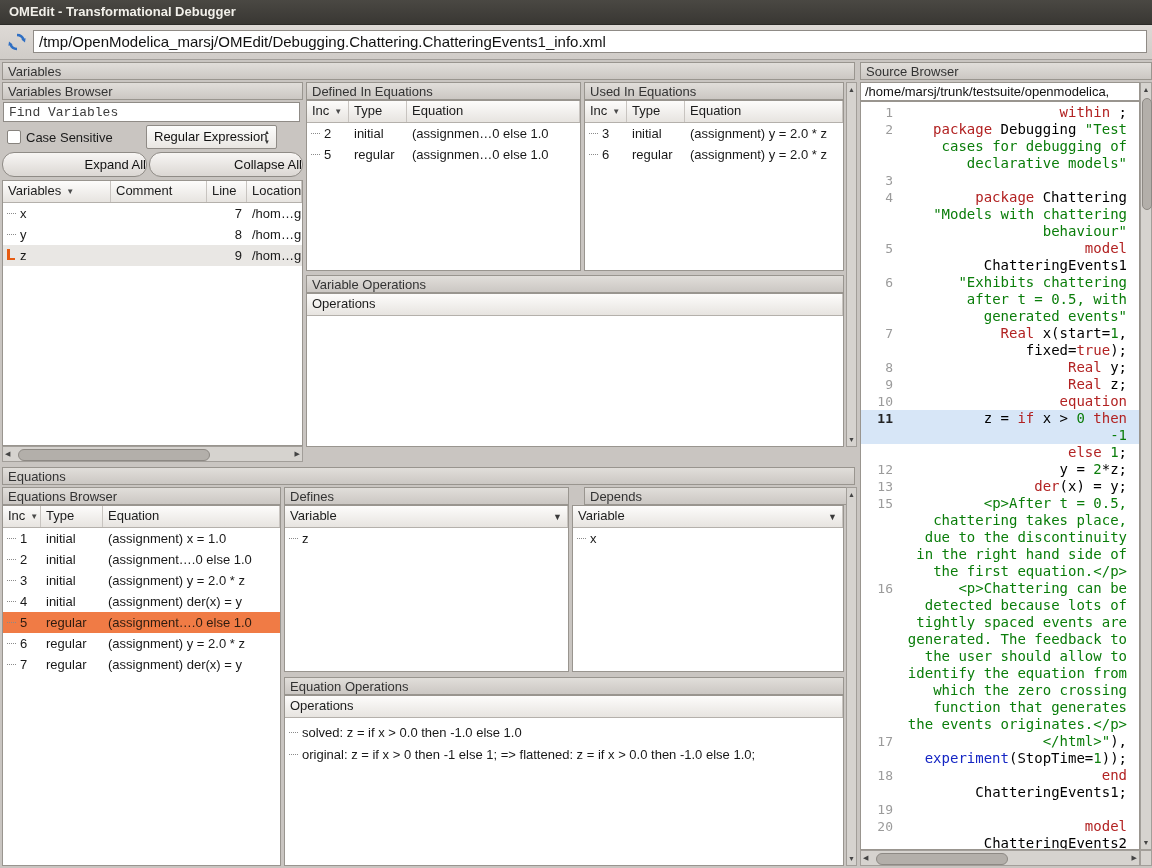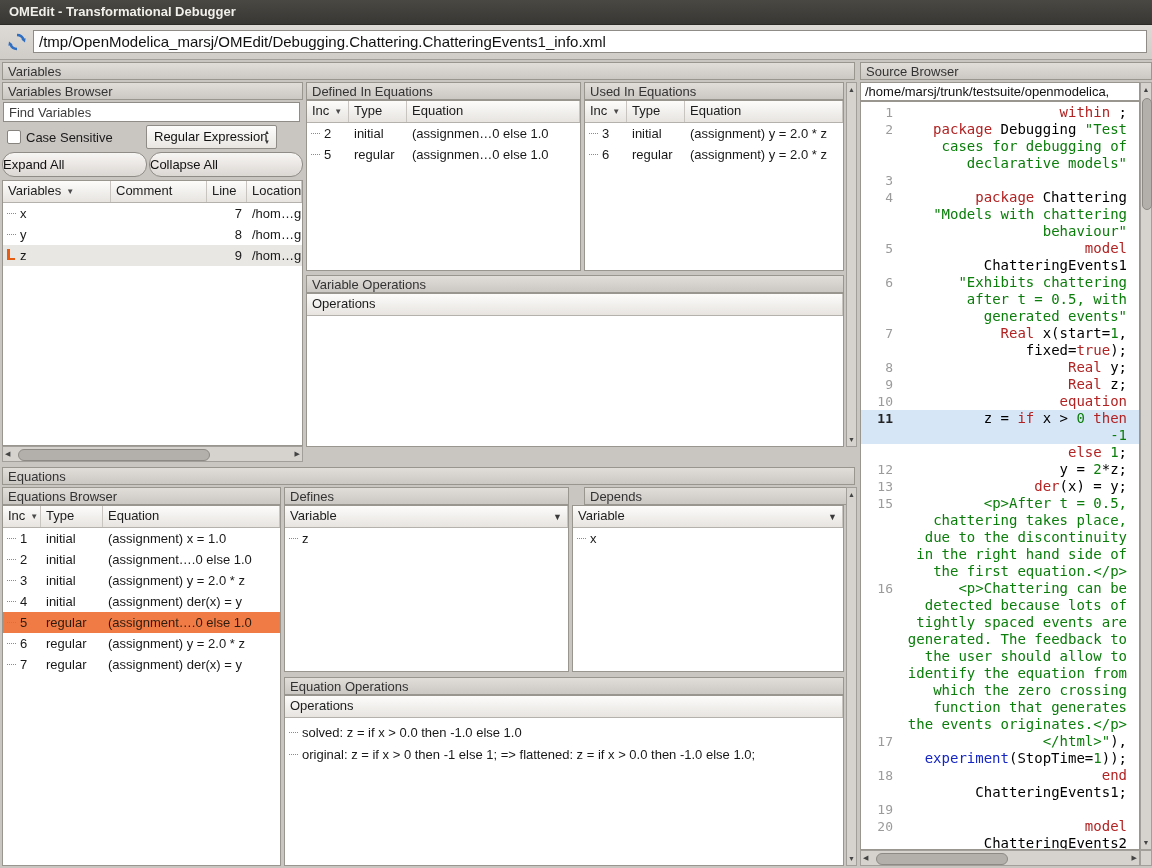--- a/index.html
+++ b/index.html
@@ -59,21 +59,21 @@
     font-family:"Liberation Sans",sans-serif;font-size:13px;color:#222;padding:0 5px;}
   .inp::placeholder{color:#3d3d3d;opacity:1;}
   .cb{position:absolute;width:14px;height:14px;background:#fff;border:1px solid #87837e;
     border-radius:2px;box-sizing:border-box;}
   .lbl{position:absolute;font-size:13px;color:#1a1a1a;}
   .combo{position:absolute;background:linear-gradient(#fdfdfc,#e9e6e2);border:1px solid #8f8b86;
     border-radius:2px;box-sizing:border-box;font-size:13px;color:#111;padding-left:7px;}
   .combo .spin{position:absolute;right:3px;top:1px;width:12px;text-align:center;}
   .combo .spin span{display:block;font-size:6px;line-height:10px;color:#333;}
   .btn{position:absolute;background:linear-gradient(#f8f6f4,#dbd7d3);border:1px solid #8f8b86;
-    border-radius:12px;box-sizing:border-box;text-align:left;font-size:13px;color:#111;line-height:23px;}
+    border-radius:12px;box-sizing:border-box;text-align:right;font-size:13px;color:#111;line-height:23px;}
 
   
   .sb{position:absolute;background:#d6d3cf;border:1px solid #a29e99;box-sizing:border-box;}
   .sb .arr{position:absolute;font-size:7px;color:#444;text-align:center;}
   .sb .arr.up{top:0;left:0;width:100%;line-height:13px;}
   .sb .arr.dn{bottom:0;left:0;width:100%;line-height:13px;}
   .sb .arr.lf{left:2px;top:0;line-height:14px;}
   .sb .arr.rt{right:2px;top:0;line-height:14px;}
   .sbthumb{position:absolute;background:#b3afaa;border:1px solid #8d8984;border-radius:6px;}
 
@@ -114,21 +114,21 @@
         <polygon points="18.6,6.2 14.4,7.6 18,10.6" fill="#2f6fc3"></polygon>
         <polygon points="1.4,13.8 5.6,12.4 2,9.4" fill="#2f6fc3"></polygon>
       </svg>
     </span>
     <input class="path-field" readonly="" value="/tmp/OpenModelica_marsj/OMEdit/Debugging.Chattering.ChatteringEvents1_info.xml" style="">
   </div>
 
   <div class="phd" style="left:2px;top:62px;width:853px;">Variables</div>
 
   <div class="phd" style="left:2px;top:82px;width:301px;">Variables Browser</div>
-  <input class="inp" style="left: 3px; top: 102px; width: 297px; height: 20px;" placeholder="Find Variables">
+  <input class="inp" style="left: 3px; top: 102px; width: 297px; height: 20px; font-family: Liberation Mono, monospace;" placeholder="Find Variables">
   <span class="cb" style="left:7px;top:130px;"></span>
   <span class="lbl" style="left:26px;top:130px;">Case Sensitive</span>
   <div class="combo" style="left:146px;top:125px;width:131px;height:24px;line-height:22px;">
     <span>Regular Expression</span>
     <span class="spin">
       <span>▲</span>
         <span>▼</span>
     </span>
   </div>
   <div class="btn" style="left:2px;top:152px;width:145px;height:25px;">Expand All</div>

